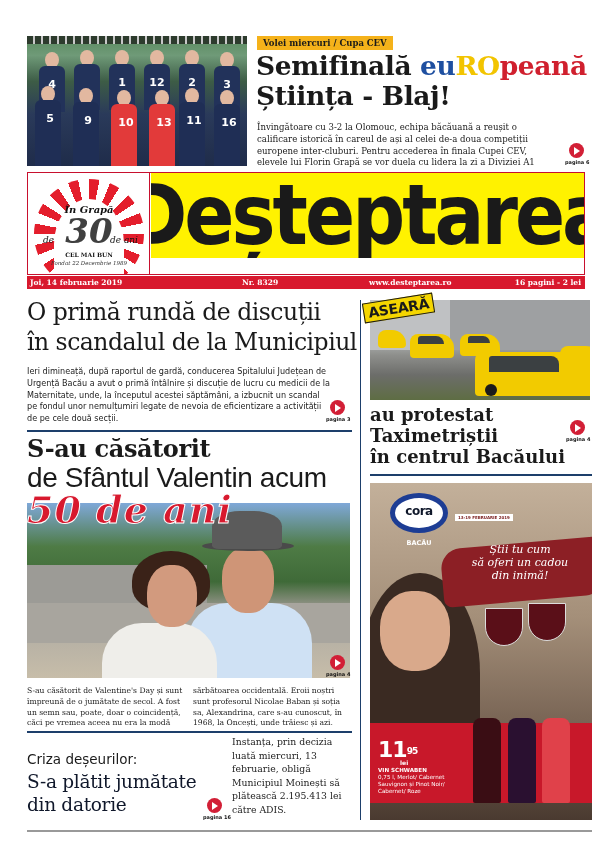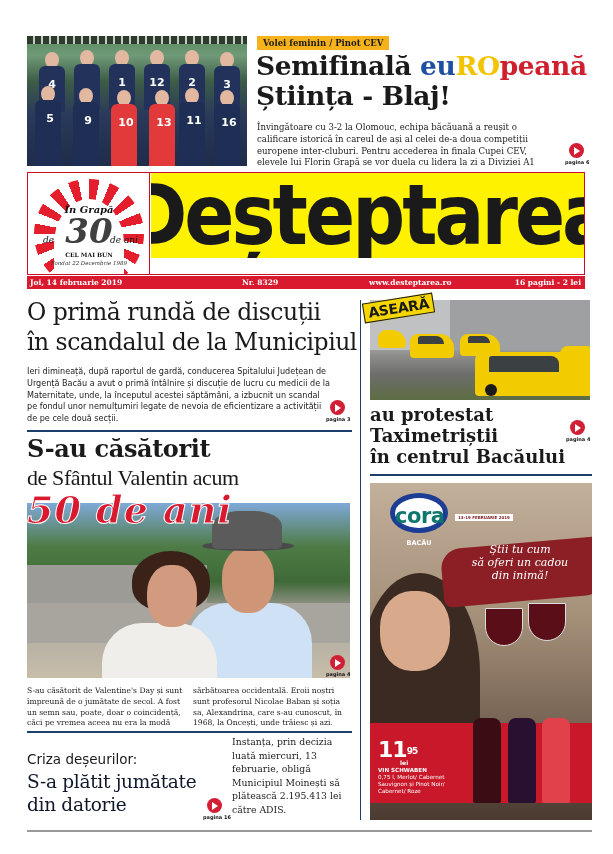--- a/index.html
+++ b/index.html
@@ -77,21 +77,21 @@
   .taxi-photo .win { position:absolute; background:#3b4042; border-radius:3px 8px 0 0; }
   .taxi-photo .wheel { position:absolute; width:12px; height:12px; border-radius:50%; background:#1b1b1b; }
   .aseara { left: 363px; top: 298px; background:#f5d600; color:#1a1a1a; padding: 0 4px; transform: rotate(-9deg);
     font-family:"DejaVu Sans", sans-serif; font-weight:bold; font-size:14px; line-height:18px; letter-spacing:-0.3px;
     border:1px solid #1a1a1a; }
   .taxi-headline { left: 370px; top: 404px; width: 200px; font-family:"DejaVu Serif", serif; font-weight:bold;
     font-size: 18px; line-height: 21px; color:#1a1a1a; }
 
   
   .val-h1 { left: 27px; top: 434px; font-family:"DejaVu Serif", serif; font-weight:bold; font-size: 24px; line-height:30px; color:#1a1a1a; letter-spacing:-0.4px;}
-  .val-h2 { left: 27px; top: 464px; font-family:Liberation Serif, serif; font-size: 22px; line-height:28px; color:#1a1a1a; letter-spacing:-0.4px;}
+  .val-h2 { left: 27px; top: 464px; font-family:Liberation Sans, sans-serif; font-size: 28px; line-height:28px; color:#1a1a1a; letter-spacing:-0.4px;}
   .couple-photo { left: 27px; top: 503px; width: 323px; height: 175px; overflow:hidden;
     background: linear-gradient(180deg,#7fa8d8 0%, #4e7b45 25%, #3f6a38 45%, #9a978f 60%, #b8b2a5 80%, #c7bda9 100%); }
   .couple-photo .wall { position:absolute; left:0; top:62px; width:180px; height:70px; background:#9c9b96; }
   .couple-photo .wall2 { position:absolute; left:0; top:100px; width:323px; height:40px; background:#a8a59e; }
   .couple-photo .woman-hair { position:absolute; left:105px; top:48px; width:78px; height:60px; border-radius:50% 50% 40% 40%; background:#3a2218; }
   .couple-photo .woman-face { position:absolute; left:120px; top:62px; width:50px; height:62px; border-radius:45%; background:#d29a7e; }
   .couple-photo .woman-body { position:absolute; left:75px; top:120px; width:115px; height:70px; border-radius:40px 40px 0 0; background:#efeeea; }
   .couple-photo .man-hat { position:absolute; left:185px; top:8px; width:70px; height:38px; border-radius:40% 40% 10% 10%; background:#5b5b5b; }
   .couple-photo .hat-brim { position:absolute; left:175px; top:38px; width:92px; height:10px; border-radius:50%; background:#4a4a4a; }
   .couple-photo .man-face { position:absolute; left:195px; top:44px; width:52px; height:66px; border-radius:45%; background:#cf9577; }
@@ -104,21 +104,21 @@
   .des-kicker { left: 27px; top: 751px; font-family:"DejaVu Sans", sans-serif; font-size: 13.5px; color:#1a1a1a; }
   .des-headline { left: 27px; top: 770px; font-family:"DejaVu Serif", serif; font-weight:normal; font-size: 18.5px;
     line-height:23px; color:#0f172a; letter-spacing:-0.3px; }
   .des-lead { left: 232px; top: 735px; width: 125px; font-family:"DejaVu Serif", serif; font-size: 9.3px; line-height: 13.6px; color:#222; }
 
   
   .ad { left: 370px; top: 483px; width: 222px; height: 337px; overflow:hidden;
     background: linear-gradient(180deg,#c3b09a 0%, #a48f79 40%, #7a6656 70%, #4a3a30 100%); }
   .ad .cora-logo { position:absolute; left:20px; top:10px; width:58px; height:40px; border-radius:50%; background:#fff; border:5px solid #1d3d94; }
   .ad .cora-logo span { position:absolute; left:0; top:6px; width:100%; text-align:center; font-family:"DejaVu Sans", sans-serif;
-    font-weight:bold; font-size:21px; color:#0f766e; letter-spacing:-0.5px; }
+    font-weight:bold; font-size:12px; color:#0f172a; letter-spacing:-0.5px; }
   .ad .bacau { position:absolute; left:20px; top:56px; width:58px; text-align:center; font-family:"DejaVu Sans", sans-serif; font-weight:bold; font-size:6.5px; color:#fff; }
   .ad .dates { position:absolute; left:85px; top:31px; background:#fff; padding:0 3px; font-family:"DejaVu Sans", sans-serif; font-size:4px; color:#7a1c1c; line-height:7px; font-weight:bold; }
   .ad .brush { position:absolute; left:72px; top:60px; width:160px; height:58px; background:#8c1f25; border-radius: 20px 6px 18px 8px; transform: rotate(-5deg); }
   .ad .slogan { position:absolute; left:80px; top:60px; width:140px; text-align:center; font-family:"DejaVu Serif", serif; font-style:italic;
     font-size:11px; line-height:13px; color:#fff; }
   .ad .woman { position:absolute; left:-10px; top:90px; width:120px; height:200px; border-radius:50% 50% 0 0; background:#3a2a22; }
   .ad .woman-face { position:absolute; left:10px; top:108px; width:70px; height:80px; border-radius:45%; background:#d9a98b; }
   .ad .glass { position:absolute; width:38px; height:38px; border-radius: 0 0 50% 50%; background:#5a0f18; border:1px solid #dcdcdc; }
   .ad .redband { position:absolute; left:0; top:240px; width:222px; height:80px; background:#c8182a; }
   .ad .bottle { position:absolute; width:28px; bottom:17px; border-radius:8px 8px 2px 2px; }
@@ -190,21 +190,21 @@
       <div class="body" style="background:#1f2e55"></div>
       <div class="num">11</div>
     </div>
   <div class="player" style="left:185px;top:54px;height:80px;width:34px;">
       <div class="head"></div>
       <div class="body" style="background:#1f2e55"></div>
       <div class="num">16</div>
     </div>
 </div>
 
-<div class="abs kicker">Volei feminin / Pinot CEV</div>
+<div class="abs kicker">Volei miercuri / Cupa CEV</div>
 <div class="abs top-headline">
   <div><span>Semifinală </span><span class="eu">eu</span><span class="ro-r">R</span><span class="ro-o" style="color:#f2c400">O</span><span class="peana">peană</span></div>
   <div>Știința - Blaj!</div>
 </div>
 <div class="abs top-lead">Învingătoare cu 3-2 la Olomouc, echipa băcăuană a reușit o calificare istorică în careul de ași al celei de-a doua competiții europene inter-cluburi. Pentru accederea în finala Cupei CEV, elevele lui Florin Grapă se vor duela cu lidera la zi a Diviziei A1</div>
 <div class="pager" style="left:565px;top:143px;">
   <div class="play"></div>
   <span class="lbl">pagina 6</span>
 </div>
 

